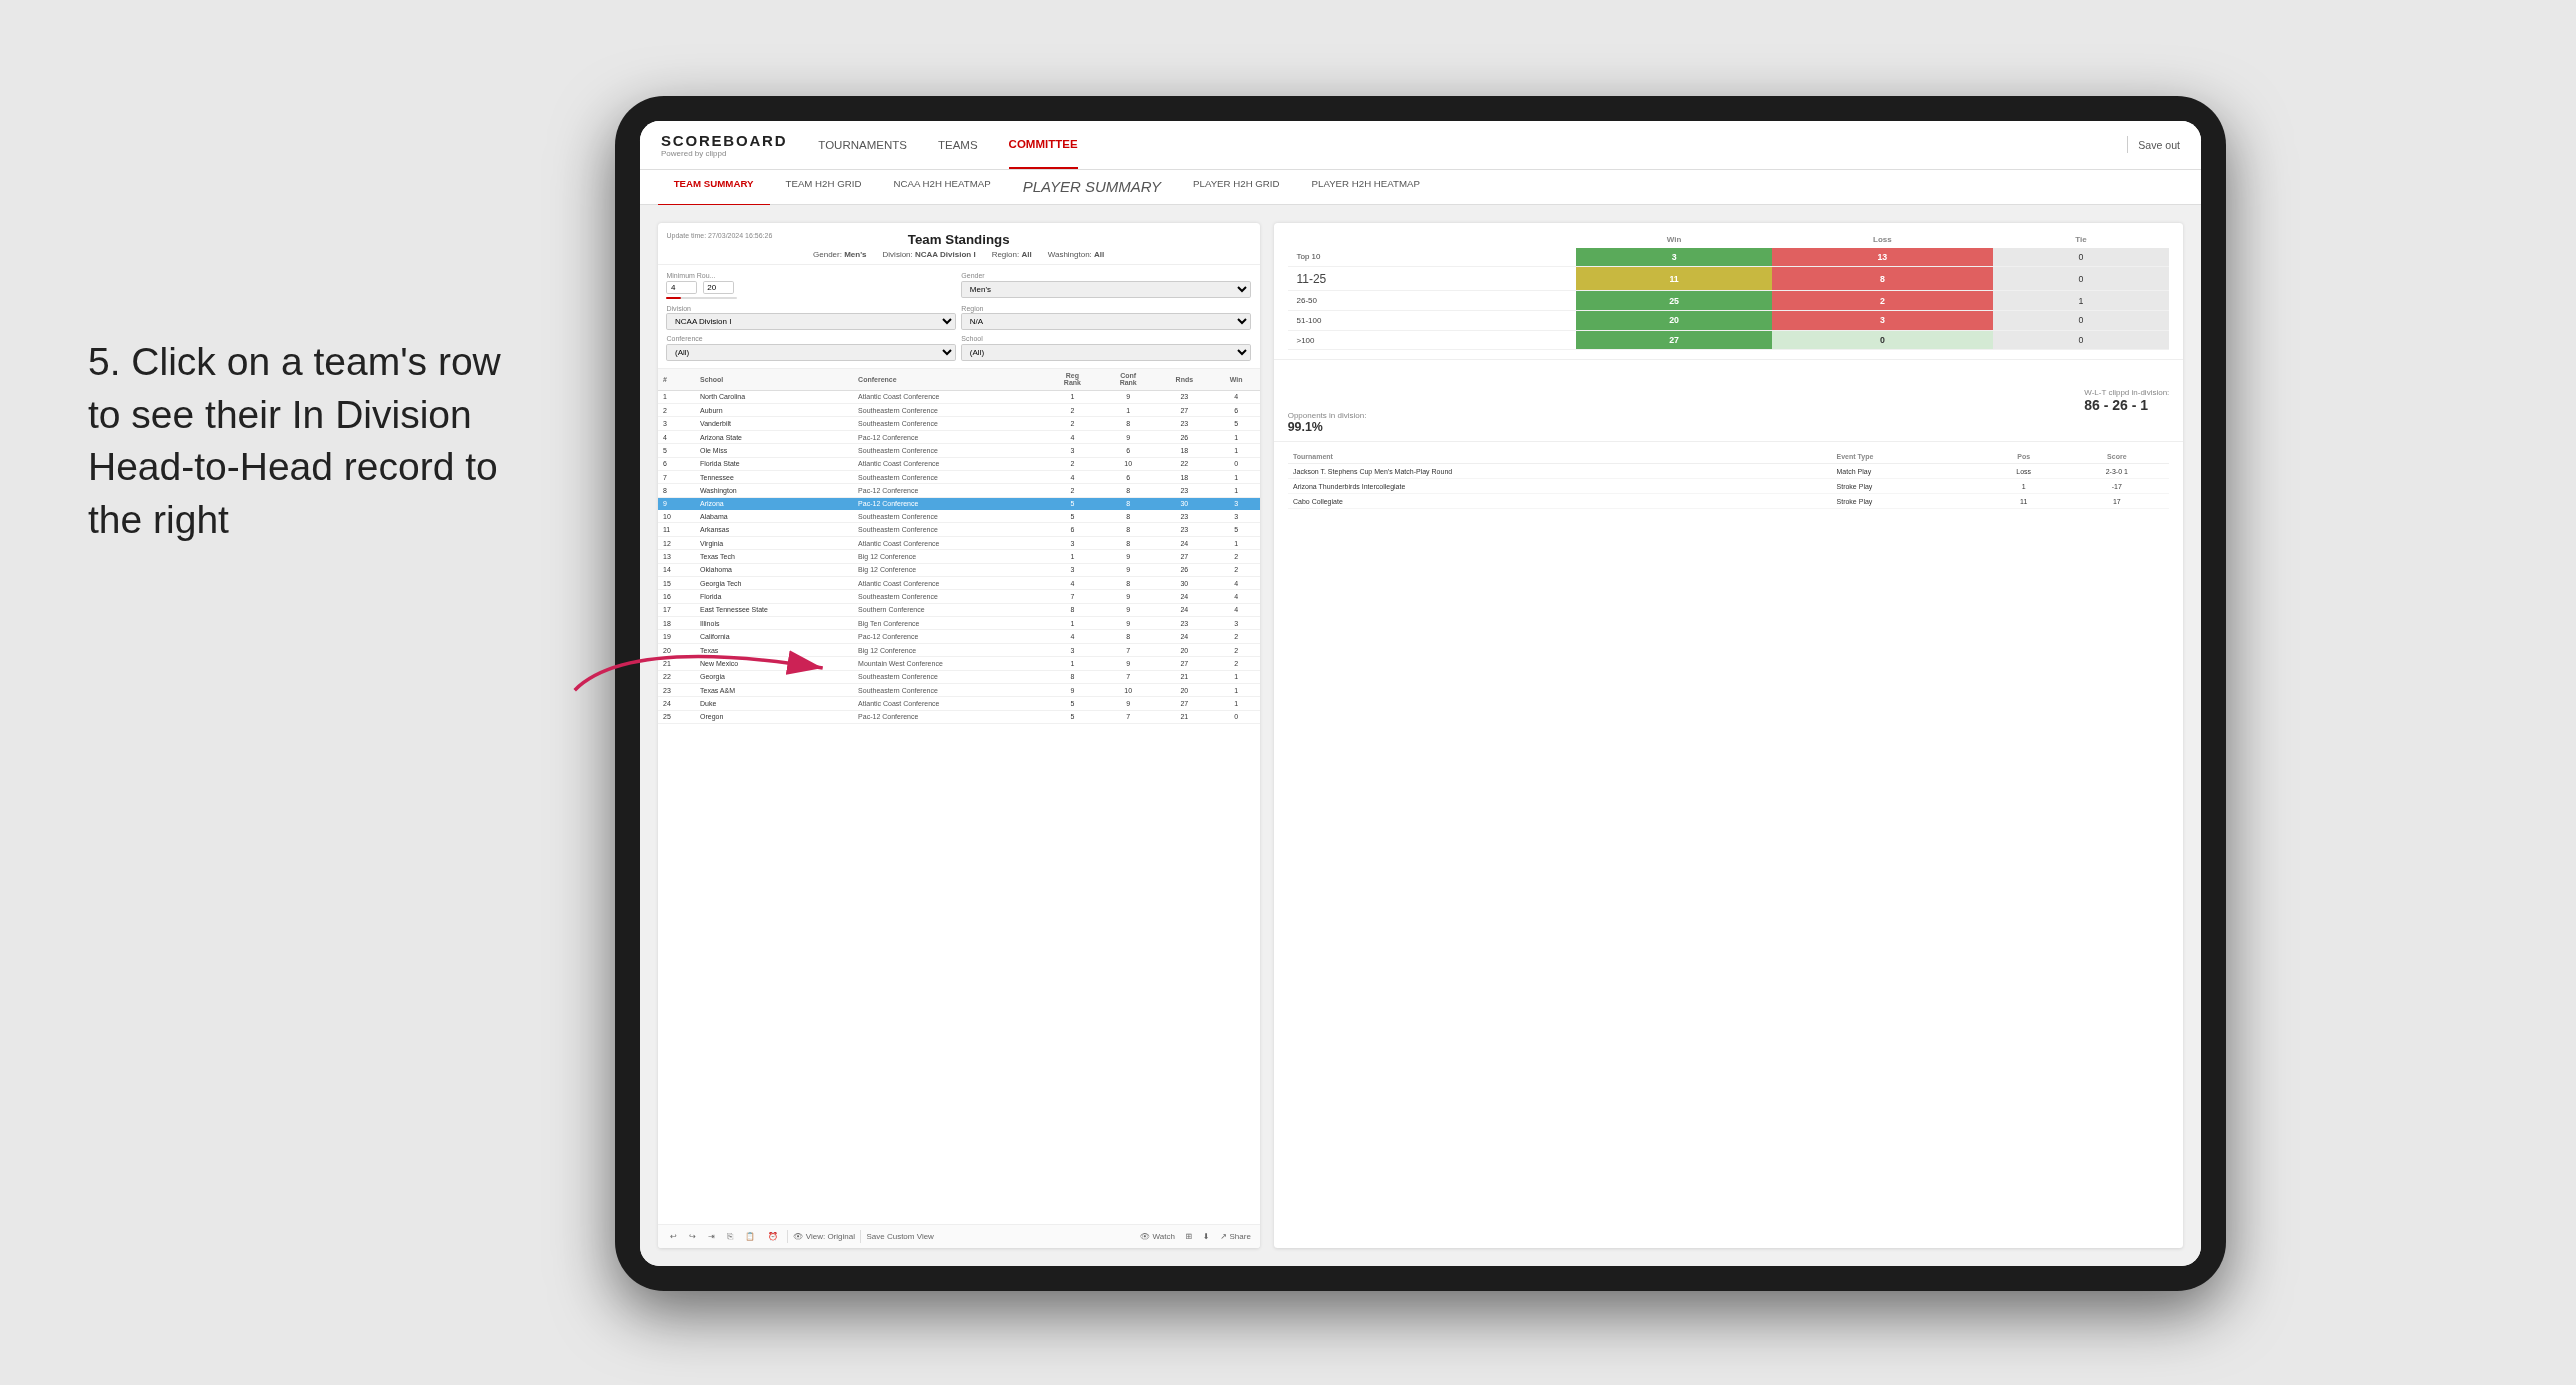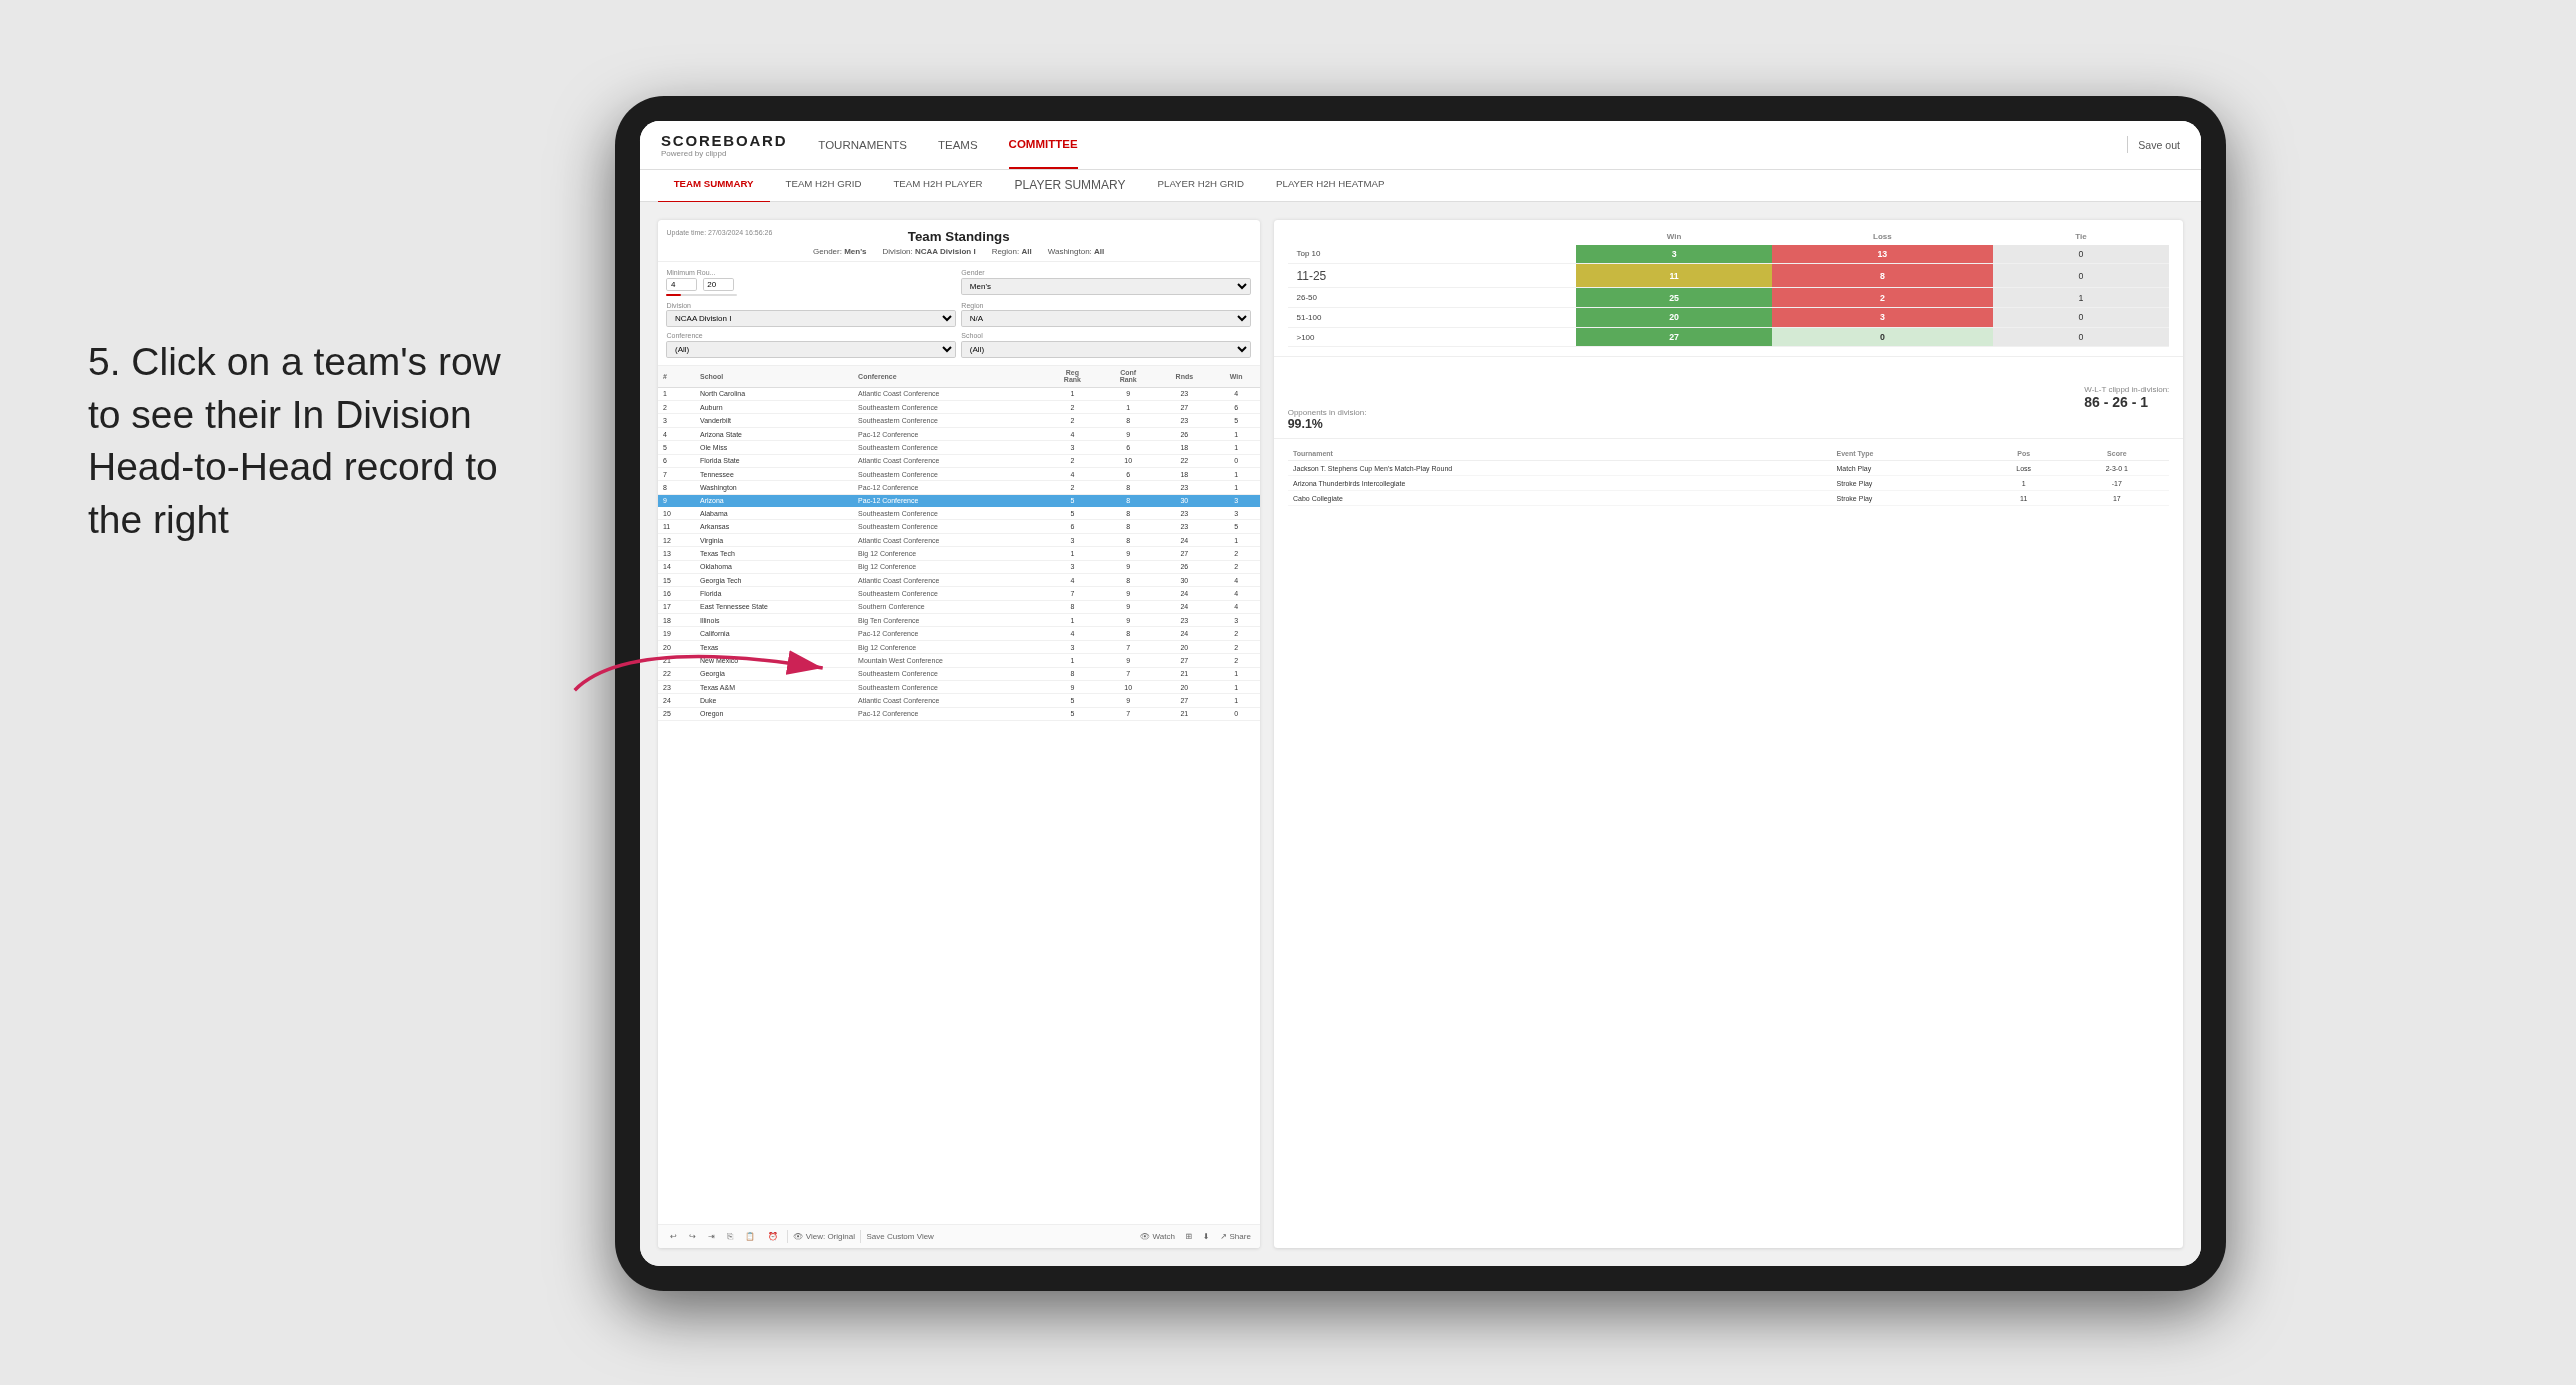--- a/index.html
+++ b/index.html
@@ -52,22 +52,22 @@
           <div style="font-size:11.5px; color:#555; cursor:pointer; height:49px; display:flex; align-items:center;">TEAMS</div>
           <div style="font-size:11.5px; color:#cc0000; font-weight:bold; cursor:pointer; height:49px; display:flex; align-items:center; border-bottom:2.7px solid #cc0000;">COMMITTEE</div>
         </div>
         <div style="width:0.9px; height:17.7px; background:#ccc; margin-right:10.6px;"></div>
         <div style="font-size:10.6px; color:#555; cursor:pointer;">Save out</div>
       </div>
 
       <div style="display:flex; padding:0 17.7px; background:#fff; border-bottom:1.8px solid #ddd; flex-shrink:0;">
         <div style="font-size:9.7px; color:#cc0000; font-weight:bold; padding:8.8px 16px; cursor:pointer; border-bottom:2.7px solid #cc0000; margin-bottom:-1.8px;">TEAM SUMMARY</div>
         <div style="font-size:9.7px; color:#555; padding:8.8px 16px; cursor:pointer;">TEAM H2H GRID</div>
-        <div style="font-size:9.7px; color:#555; padding:8.8px 16px; cursor:pointer;">TEAM H2H PLAYER</div>
-        <div style="font-size:12px; color:#555; padding:8.8px 16px; cursor:pointer;">PLAYER SUMMARY</div>
+        <div style="font-size:9.7px; color:#555; padding:8.8px 16px; cursor:pointer;">NCAA H2H HEATMAP</div>
+        <div style="font-size:15px; color:#555; padding:8.8px 16px; cursor:pointer;font-style:italic;">PLAYER SUMMARY</div>
         <div style="font-size:9.7px; color:#555; padding:8.8px 16px; cursor:pointer;">PLAYER H2H GRID</div>
         <div style="font-size:9.7px; color:#555; padding:8.8px 16px; cursor:pointer;">PLAYER H2H HEATMAP</div>
       </div>
 
       <div style="flex:1; background:#f0f0f0; padding:17.7px; display:flex; gap:14px; overflow:hidden;">
 
         <div style="width:602px; background:#fff; border-radius:3.5px; box-shadow:0 0.9px 3.5px rgba(0,0,0,0.12); display:flex; flex-direction:column; overflow:hidden; flex-shrink:0;">
 
           <div style="padding:8.8px 14px 5.3px; border-bottom:0.9px solid #eee; display:flex; flex-direction:column; align-items:center; gap:3.5px; position:relative;">
             <div style="font-size:7px; color:#888; position:absolute; left:8.8px; top:8.8px;">Update time: 27/03/2024 16:56:26</div>

